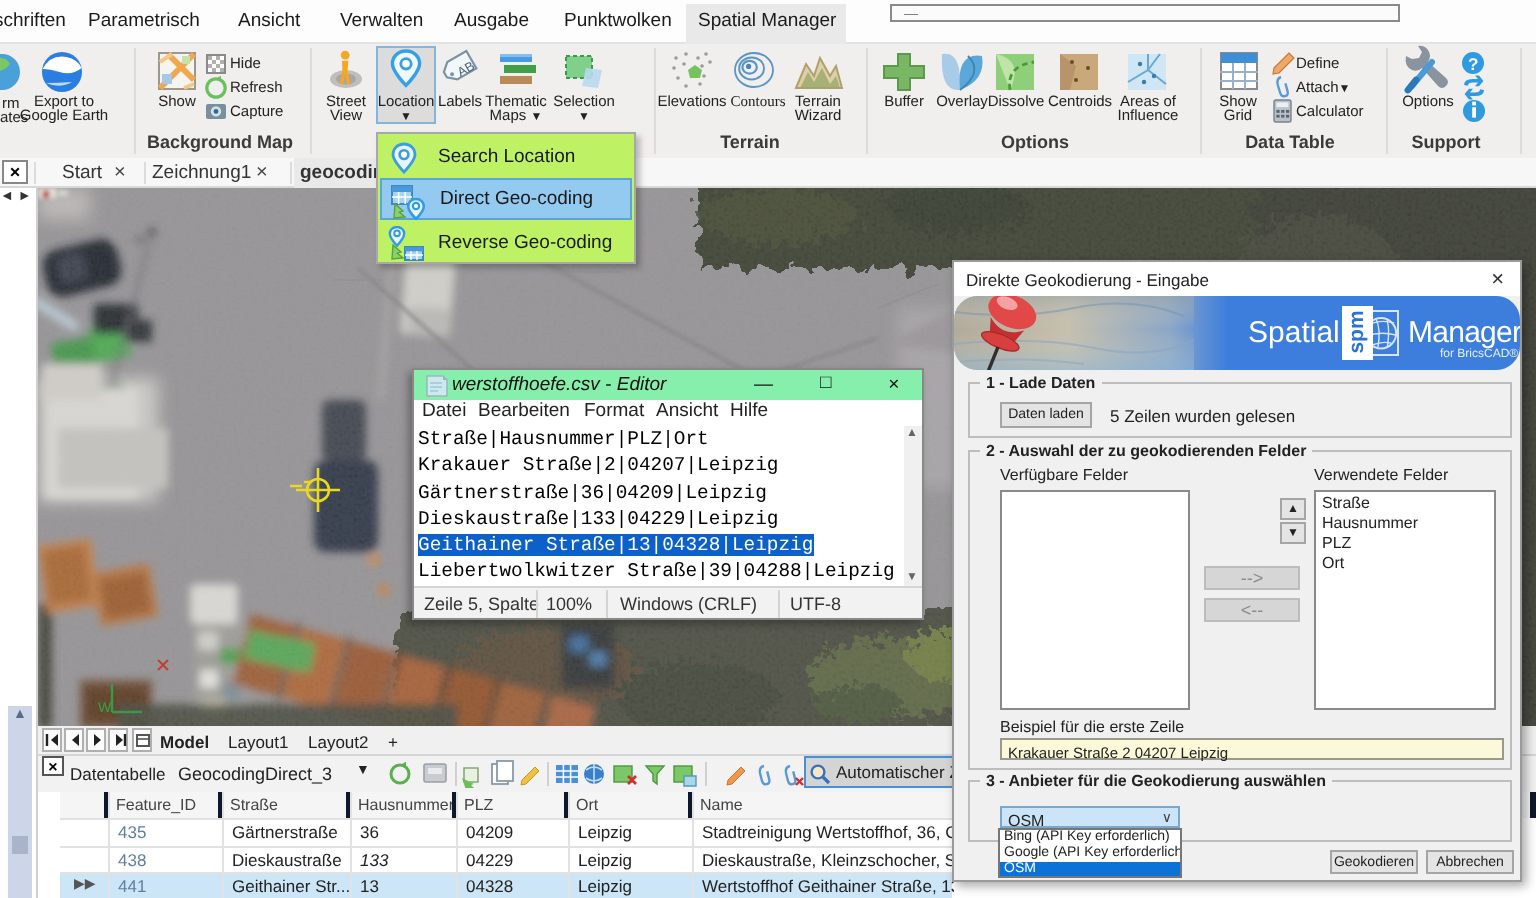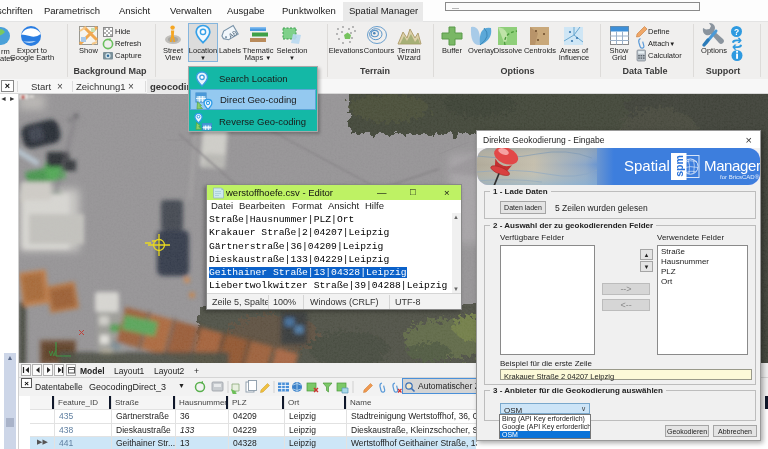--- a/index.html
+++ b/index.html
@@ -22,26 +22,26 @@
 
 #map{left:19px;top:94px;width:749px;height:271px;overflow:hidden;}
 
 #modelbar{left:19px;top:363px;width:749px;height:15px;background:#f0f0f0;border-bottom:1px solid #d5d5d5;font-size:8.5px;color:#222;}
 .navbtn{position:absolute;top:1px;width:10px;height:12px;background:#fbfbfb;border:1px solid #b0b0b0;text-align:center;font-size:7px;line-height:11px;color:#111;}
 #dtoolbar{left:19px;top:378px;width:749px;height:18px;background:#f2f2f2;font-size:8.5px;color:#222;}
 #dtable{left:19px;top:396px;width:749px;height:53px;background:#fff;font-size:8.5px;color:#222;}
 .th{position:absolute;top:0;height:13px;border-right:3px solid #0f172a;background:#f5f5f5;padding:2px 0 0 3px;color:#444;font-size:8px;white-space:nowrap;overflow:hidden;}
 .td{position:absolute;height:13px;padding:2px 0 0 4px;white-space:nowrap;overflow:hidden;}
 
-#ddmenu{left:188px;top:66px;width:130px;height:66px;background:#14b8a6;border:1px solid #a8a8a8;box-shadow:2px 2px 3px rgba(0,0,0,.25);font-size:9.5px;color:#1a1a1a;}
+#ddmenu{left:188px;top:66px;width:130px;height:66px;background:#bef264;border:1px solid #a8a8a8;box-shadow:2px 2px 3px rgba(0,0,0,.25);font-size:9.5px;color:#1a1a1a;}
 .mitem{position:absolute;left:1px;width:126px;height:21px;}
 .mtext{position:absolute;left:29px;top:5px;}
 
 #notepad{left:206px;top:184px;width:256px;height:126px;background:#fff;border:1px solid #888;box-shadow:-2px 2px 4px rgba(0,0,0,.3);}
-#nptitle{position:absolute;left:0;top:0;width:100%;height:15px;background:#bef264;font-size:9.5px;color:#111;}
+#nptitle{position:absolute;left:0;top:0;width:100%;height:15px;background:#86efac;font-size:9.5px;color:#111;font-style:italic;}
 #npmenu{position:absolute;left:0;top:15px;width:100%;height:13px;background:#fff;font-size:9.5px;color:#222;}
 #nptext{position:absolute;left:0;top:28px;width:245px;height:80px;background:#fff;font-family:"Liberation Mono",monospace;font-size:9.7px;line-height:13.3px;color:#000;white-space:pre;padding-left:2px;}
 #npscroll{position:absolute;right:0;top:28px;width:9px;height:80px;background:#f0f0f0;}
 #npstatus{position:absolute;left:0;top:108px;width:100%;height:16px;background:#f2f2f2;border-top:1px solid #d5d5d5;font-size:9px;color:#333;}
 .npsep{position:absolute;top:1px;width:1px;height:14px;background:#d5d5d5;}
 
 #dialog{left:476px;top:130px;width:285px;height:311px;background:#f0f0f0;border:1px solid #9a9a9a;box-shadow:2px 2px 5px rgba(0,0,0,.35);font-size:8px;color:#222;}
 #dlgtitle{position:absolute;left:0;top:0;width:100%;height:17px;background:#fff;font-size:8.5px;}
 #banner{position:absolute;left:0;top:17px;width:100%;height:37px;background:#c4b5fd;overflow:hidden;border-radius:12px;}
 .grp{position:absolute;border:1px solid #bdbdbd;}
@@ -387,21 +387,21 @@
 <div class="biglab" style="left:66px;top:25px;width:45px;">Show</div>
 <span class="smlab" style="left:115px;top:5px;">Hide</span>
 <span class="smlab" style="left:115px;top:17px;">Refresh</span>
 <span class="smlab" style="left:115px;top:29px;">Capture</span>
 <div class="biglab" style="left:152px;top:25px;width:42px;">Street<br>View</div>
 <div class="biglab" style="left:181px;top:25px;width:44px;">Location<br><span style="font-size:6px;">▼</span></div>
 <div class="biglab" style="left:209px;top:25px;width:42px;">Labels</div>
 <div class="biglab" style="left:236px;top:25px;width:44px;">Thematic<br>Maps <span style="font-size:6px;">▼</span></div>
 <div class="biglab" style="left:271px;top:25px;width:42px;">Selection<br><span style="font-size:6px;">▼</span></div>
 <div class="biglab" style="left:323px;top:25px;width:46px;">Elevations</div>
-<div class="biglab" style="left:357px;top:25px;width:44px;">Contours</div>
+<div class="biglab" style="left:357px;top:25px;width:44px;font-family:Liberation Serif, serif;">Contours</div>
 <div class="biglab" style="left:387px;top:25px;width:44px;">Terrain<br>Wizard</div>
 <div class="biglab" style="left:431px;top:25px;width:42px;">Buffer</div>
 <div class="biglab" style="left:459px;top:25px;width:44px;">Overlay</div>
 <div class="biglab" style="left:486px;top:25px;width:44px;">Dissolve</div>
 <div class="biglab" style="left:517px;top:25px;width:46px;">Centroids</div>
 <div class="biglab" style="left:553px;top:25px;width:42px;">Areas of<br>Influence</div>
 <div class="biglab" style="left:598px;top:25px;width:42px;">Show<br>Grid</div>
 <span class="smlab" style="left:648px;top:5px;">Define</span>
 <span class="smlab" style="left:648px;top:17px;">Attach<span style="font-size:6px;">▼</span></span>
 <span class="smlab" style="left:648px;top:29px;">Calculator</span>

